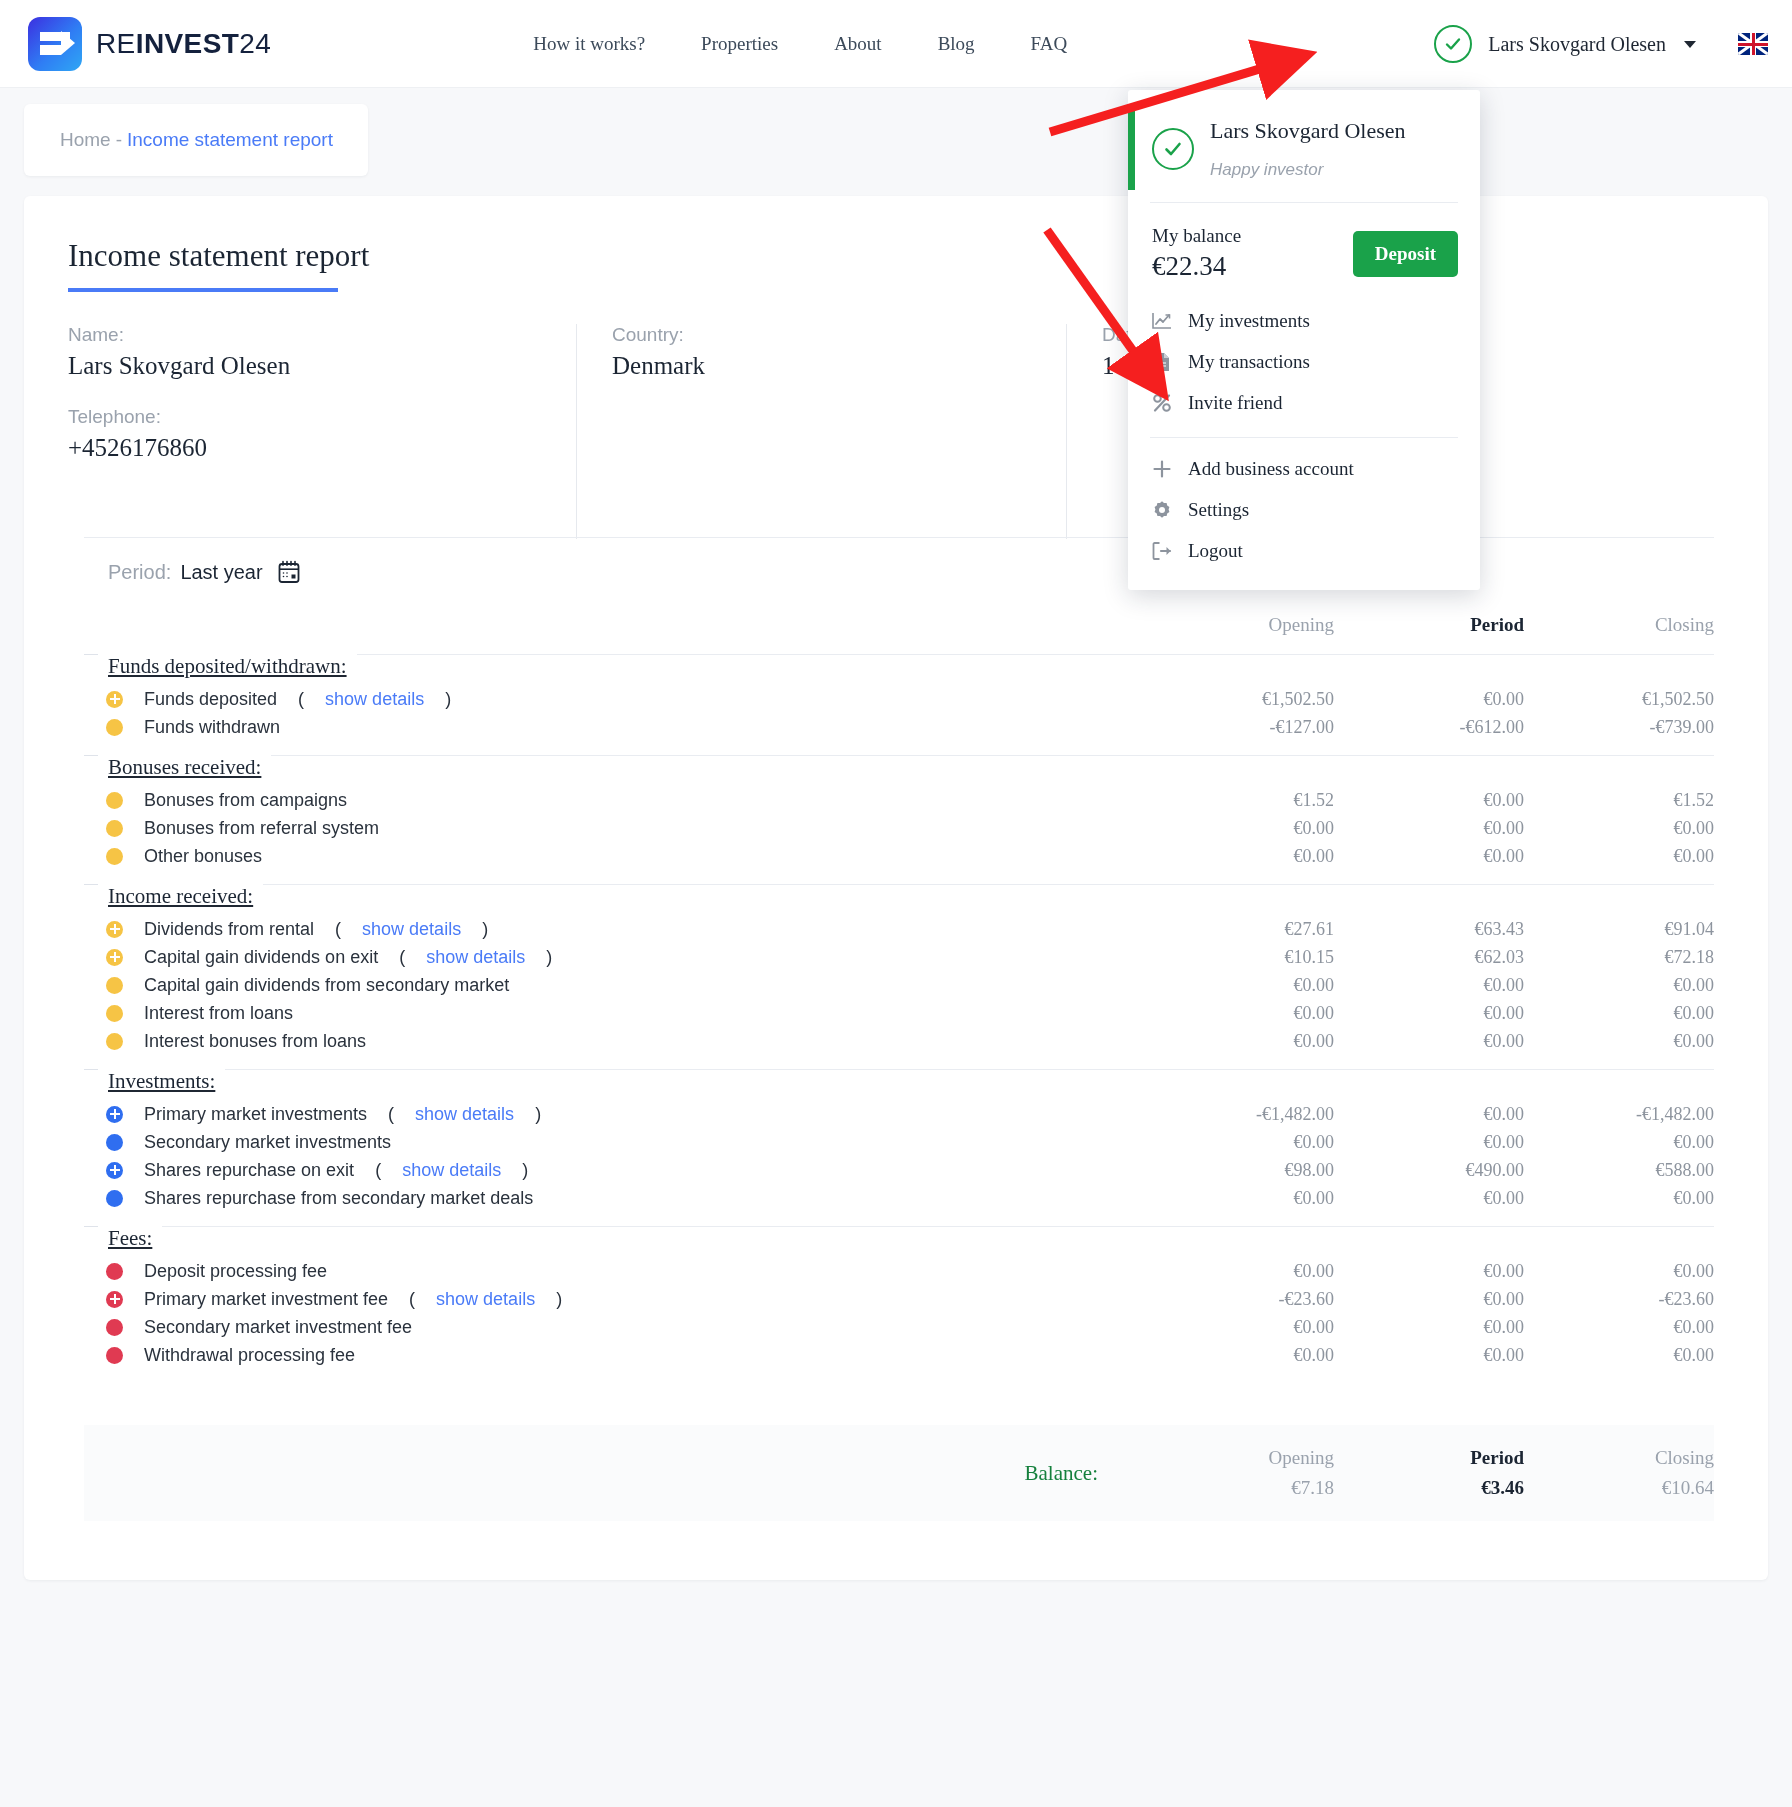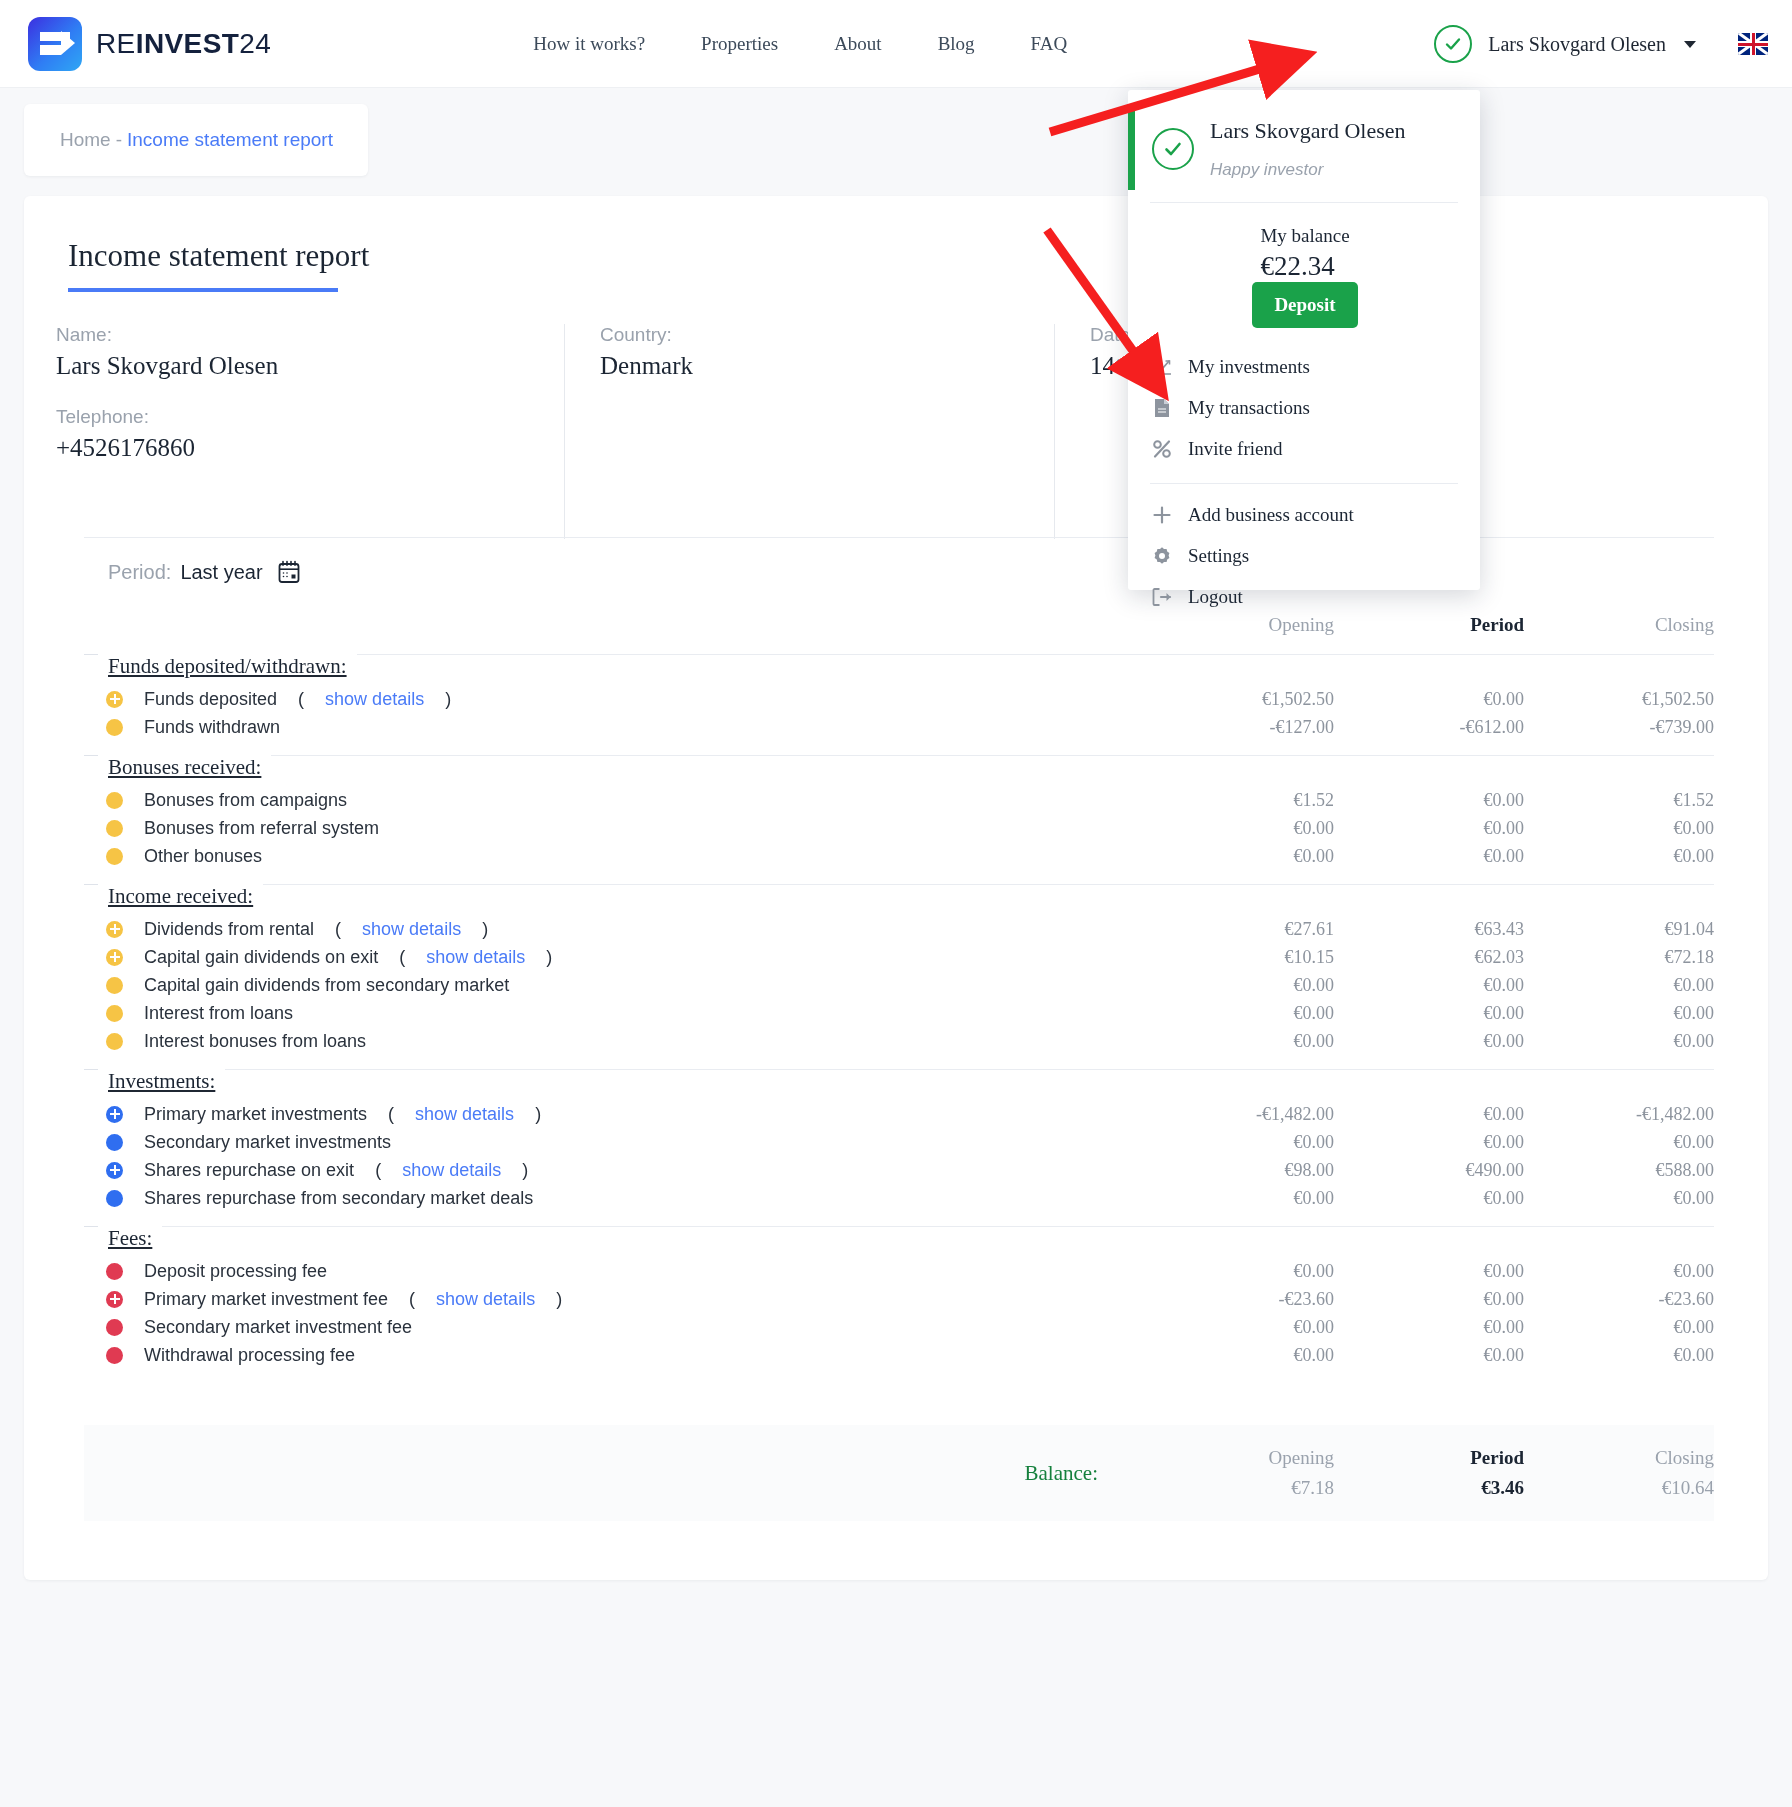--- a/index.html
+++ b/index.html
@@ -107,21 +107,21 @@
     position: absolute; left: 44px; top: 42px; font-size: 31px;
     font-family: "Liberation Serif", serif; color: #1b2533; padding-bottom: 12px;
   }
   .title-underline {
     position: absolute; left: 44px; top: 92px; width: 270px; height: 4px;
     background: #4a7bf7;
   }
 
   
   .info-grid {
-    position: absolute; left: 32px; top: 128px; width: 1656px; height: 215px;
+    position: absolute; left: 44px; top: 128px; width: 1656px; height: 215px;
     display: grid; grid-template-columns: 508px 490px 1fr;
   }
   .info-col { padding-right: 30px; position: relative; }
   .info-col + .info-col { padding-left: 36px; }
   .info-col + .info-col:before {
     content: ""; position: absolute; left: 0; top: 0; width: 1px; height: 100%;
     background: #e6e9ee;
   }
   .info-label { font-size: 19px; color: #9aa2ad; margin-bottom: 6px; }
   .info-value {
@@ -214,21 +214,21 @@
   }
   .dd-head { display: flex; align-items: center; gap: 16px; padding: 28px 22px 22px 24px; }
   .dd-ring {
     width: 42px; height: 42px; border-radius: 50%; border: 2.5px solid #1aa24a;
     display: flex; align-items: center; justify-content: center; flex: 0 0 42px;
   }
   .dd-name { font-size: 22px; font-family: "Liberation Serif", serif; color: #1b2533; }
   .dd-sub { font-size: 17px; color: #9aa2ad; font-style: italic; margin-top: 16px; }
   .dd-div { height: 1px; background: #e9ecf1; margin: 0 22px; }
   .dd-balance {
-    display: flex; align-items: center; padding: 22px 22px 18px 24px; flex-direction: column;
+    display: flex; align-items: center; padding: 22px 22px 18px 24px;
   }
   .dd-bal-left { flex: 1 1 auto; }
   .dd-bal-lbl { font-size: 19px; color: #1b2533; font-family: "Liberation Serif", serif; }
   .dd-bal-val { font-size: 27px; color: #1b2533; font-family: "Liberation Serif", serif; margin-top: 4px; }
   .dd-deposit {
     background: #1aa24a; color: #fff; border: none; border-radius: 5px;
     padding: 12px 22px; font-size: 19px; font-weight: 700;
     font-family: "Liberation Serif", serif; cursor: pointer;
   }
   .dd-item {

